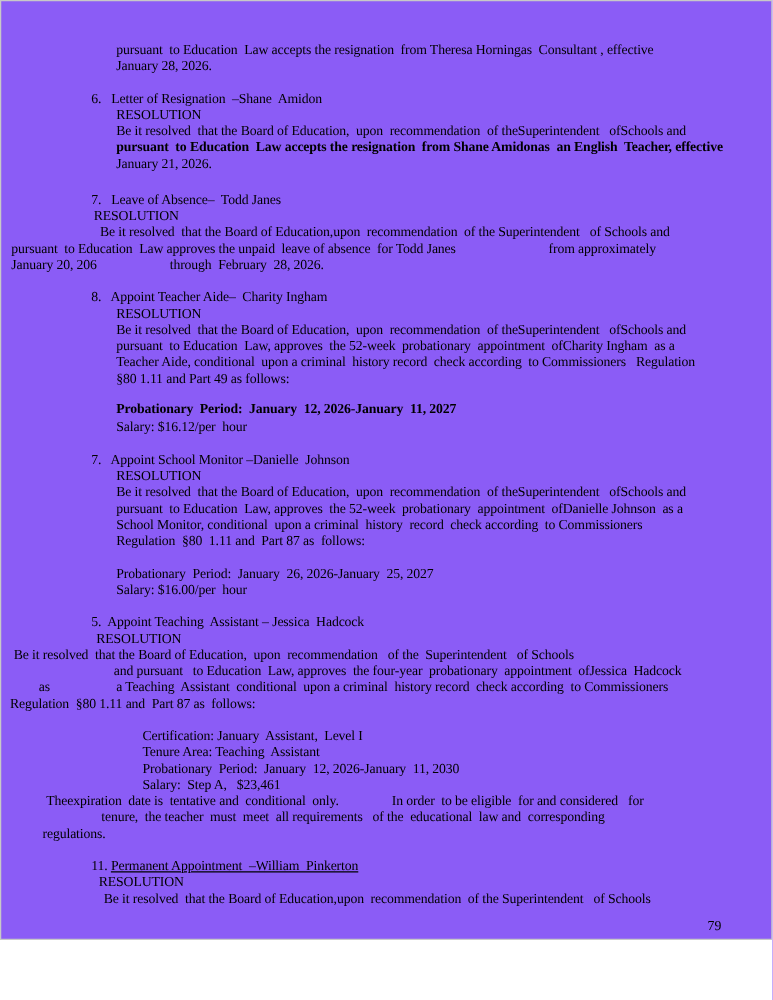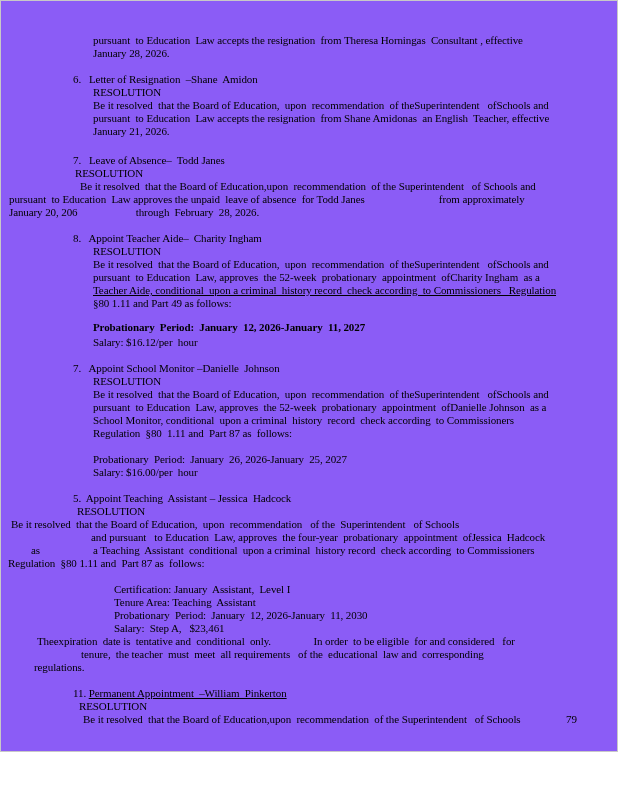--- a/index.html
+++ b/index.html
@@ -37,32 +37,32 @@
 </head>
 <body>
 
 <div class="page">
   <div id="lines-container">
       <div class="line" style="left: 92px; top: 33px;"><span>pursuant  to Education  Law accepts the resignation  from Theresa Horningas  Consultant , effective</span></div>
       <div class="line" style="left: 92px; top: 46px;"><span>January 28, 2026.</span></div>
       <div class="line" style="left: 72px; top: 72px;"><span>6.   Letter of Resignation  –Shane  Amidon</span></div>
       <div class="line" style="left: 92px; top: 85px;"><span>RESOLUTION</span></div>
       <div class="line" style="left: 92px; top: 98px;"><span>Be it resolved  that the Board of Education,  upon  recommendation  of theSuperintendent   ofSchools and</span></div>
-      <div class="line" style="left: 92px; top: 111px;"><span>pursuant  to Education  Law accepts the resignation  from Shane Amidonas  an English  Teacher, effective</span></div>
+      <div class="line" style="left: 92px; top: 111px; font-weight: bold;"><span>pursuant  to Education  Law accepts the resignation  from Shane Amidonas  an English  Teacher, effective</span></div>
       <div class="line" style="left: 92px; top: 124px;"><span>January 21, 2026.</span></div>
       <div class="line" style="left: 72px; top: 153px;"><span>7.   Leave of Absence–  Todd Janes</span></div>
       <div class="line" style="left: 74px; top: 166px;"><span>RESOLUTION</span></div>
       <div class="line" style="left: 79px; top: 179px;"><span>Be it resolved  that the Board of Education,upon  recommendation  of the Superintendent   of Schools and</span></div>
       <div class="line" style="left: 8px; top: 192px;"><span>pursuant  to Education  Law approves the unpaid  leave of absence  for Todd Janes                            from approximately</span></div>
       <div class="line" style="left: 8px; top: 205px;"><span>January 20, 206                      through  February  28, 2026.</span></div>
       <div class="line" style="left: 72px; top: 231px;"><span>8.   Appoint Teacher Aide–  Charity Ingham</span></div>
       <div class="line" style="left: 92px; top: 244px;"><span>RESOLUTION</span></div>
       <div class="line" style="left: 92px; top: 257px;"><span>Be it resolved  that the Board of Education,  upon  recommendation  of theSuperintendent   ofSchools and</span></div>
       <div class="line" style="left: 92px; top: 270px;"><span>pursuant  to Education  Law, approves  the 52-week  probationary  appointment  ofCharity Ingham  as a</span></div>
-      <div class="line" style="left: 92px; top: 283px; text-decoration: underline;"><span>Teacher Aide, conditional  upon a criminal  history record  check according  to Commissioners   Regulation</span></div>
+      <div class="line" style="left: 92px; top: 283px;"><span>Teacher Aide, conditional  upon a criminal  history record  check according  to Commissioners   Regulation</span></div>
       <div class="line" style="left: 92px; top: 296px;"><span>§80 1.11 and Part 49 as follows:</span></div>
       <div class="line" style="left: 92px; top: 320px; font-weight: bold;"><span>Probationary  Period:  January  12, 2026-January  11, 2027</span></div>
       <div class="line" style="left: 92px; top: 335px;"><span>Salary: $16.12/per  hour</span></div>
       <div class="line" style="left: 72px; top: 361px;"><span>7.   Appoint School Monitor –Danielle  Johnson</span></div>
       <div class="line" style="left: 92px; top: 374px;"><span>RESOLUTION</span></div>
       <div class="line" style="left: 92px; top: 387px;"><span>Be it resolved  that the Board of Education,  upon  recommendation  of theSuperintendent   ofSchools and</span></div>
       <div class="line" style="left: 92px; top: 400px;"><span>pursuant  to Education  Law, approves  the 52-week  probationary  appointment  ofDanielle Johnson  as a</span></div>
       <div class="line" style="left: 92px; top: 413px;"><span>School Monitor, conditional  upon a criminal  history  record  check according  to Commissioners</span></div>
       <div class="line" style="left: 92px; top: 426px;"><span>Regulation  §80  1.11 and  Part 87 as  follows:</span></div>
       <div class="line" style="left: 92px; top: 452px;"><span>Probationary  Period:  January  26, 2026-January  25, 2027</span></div>
@@ -77,14 +77,14 @@
       <div class="line" style="left: 113px; top: 595px;"><span>Tenure Area: Teaching  Assistant</span></div>
       <div class="line" style="left: 113px; top: 608px;"><span>Probationary  Period:  January  12, 2026-January  11, 2030</span></div>
       <div class="line" style="left: 113px; top: 621px;"><span>Salary:  Step A,   $23,461</span></div>
       <div class="line" style="left: 36px; top: 634px;"><span>Theexpiration  date is  tentative and  conditional  only.                In order  to be eligible  for and considered   for</span></div>
       <div class="line" style="left: 80px; top: 647px;"><span>tenure,  the teacher  must  meet  all requirements   of the  educational  law and  corresponding</span></div>
       <div class="line" style="left: 33px; top: 660px;"><span>regulations.</span></div>
       <div class="line" style="left: 72px; top: 686px;"><span>11. </span><span class="u">Permanent Appointment  –William  Pinkerton</span></div>
       <div class="line" style="left: 78px; top: 699px;"><span>RESOLUTION</span></div>
       <div class="line" style="left: 82px; top: 712px;"><span>Be it resolved  that the Board of Education,upon  recommendation  of the Superintendent   of Schools</span></div>
     </div>
-  <div class="page-number" style="left: 565px; top: 712px;">79</div>
+  <div class="page-number" style="left: 565px; top: 734px;">79</div>
 </div>
 
 </body></html>

